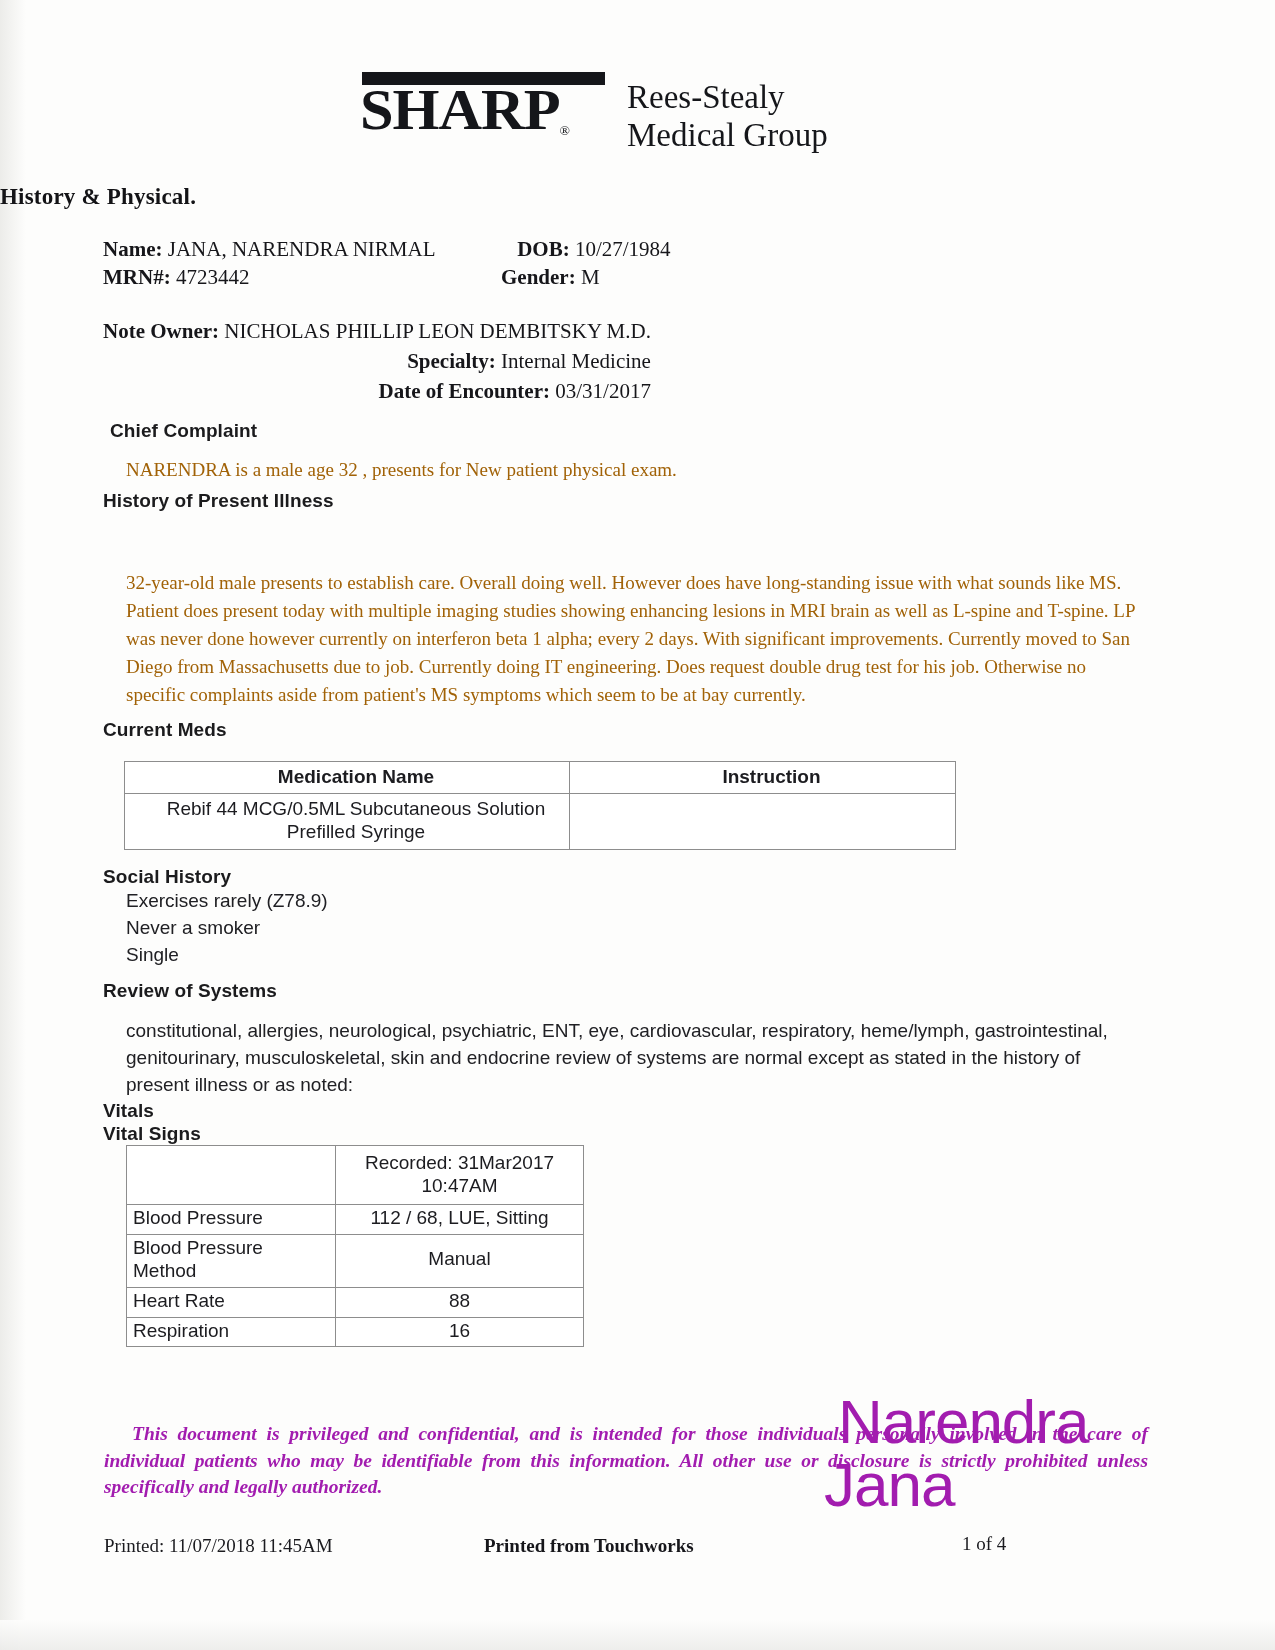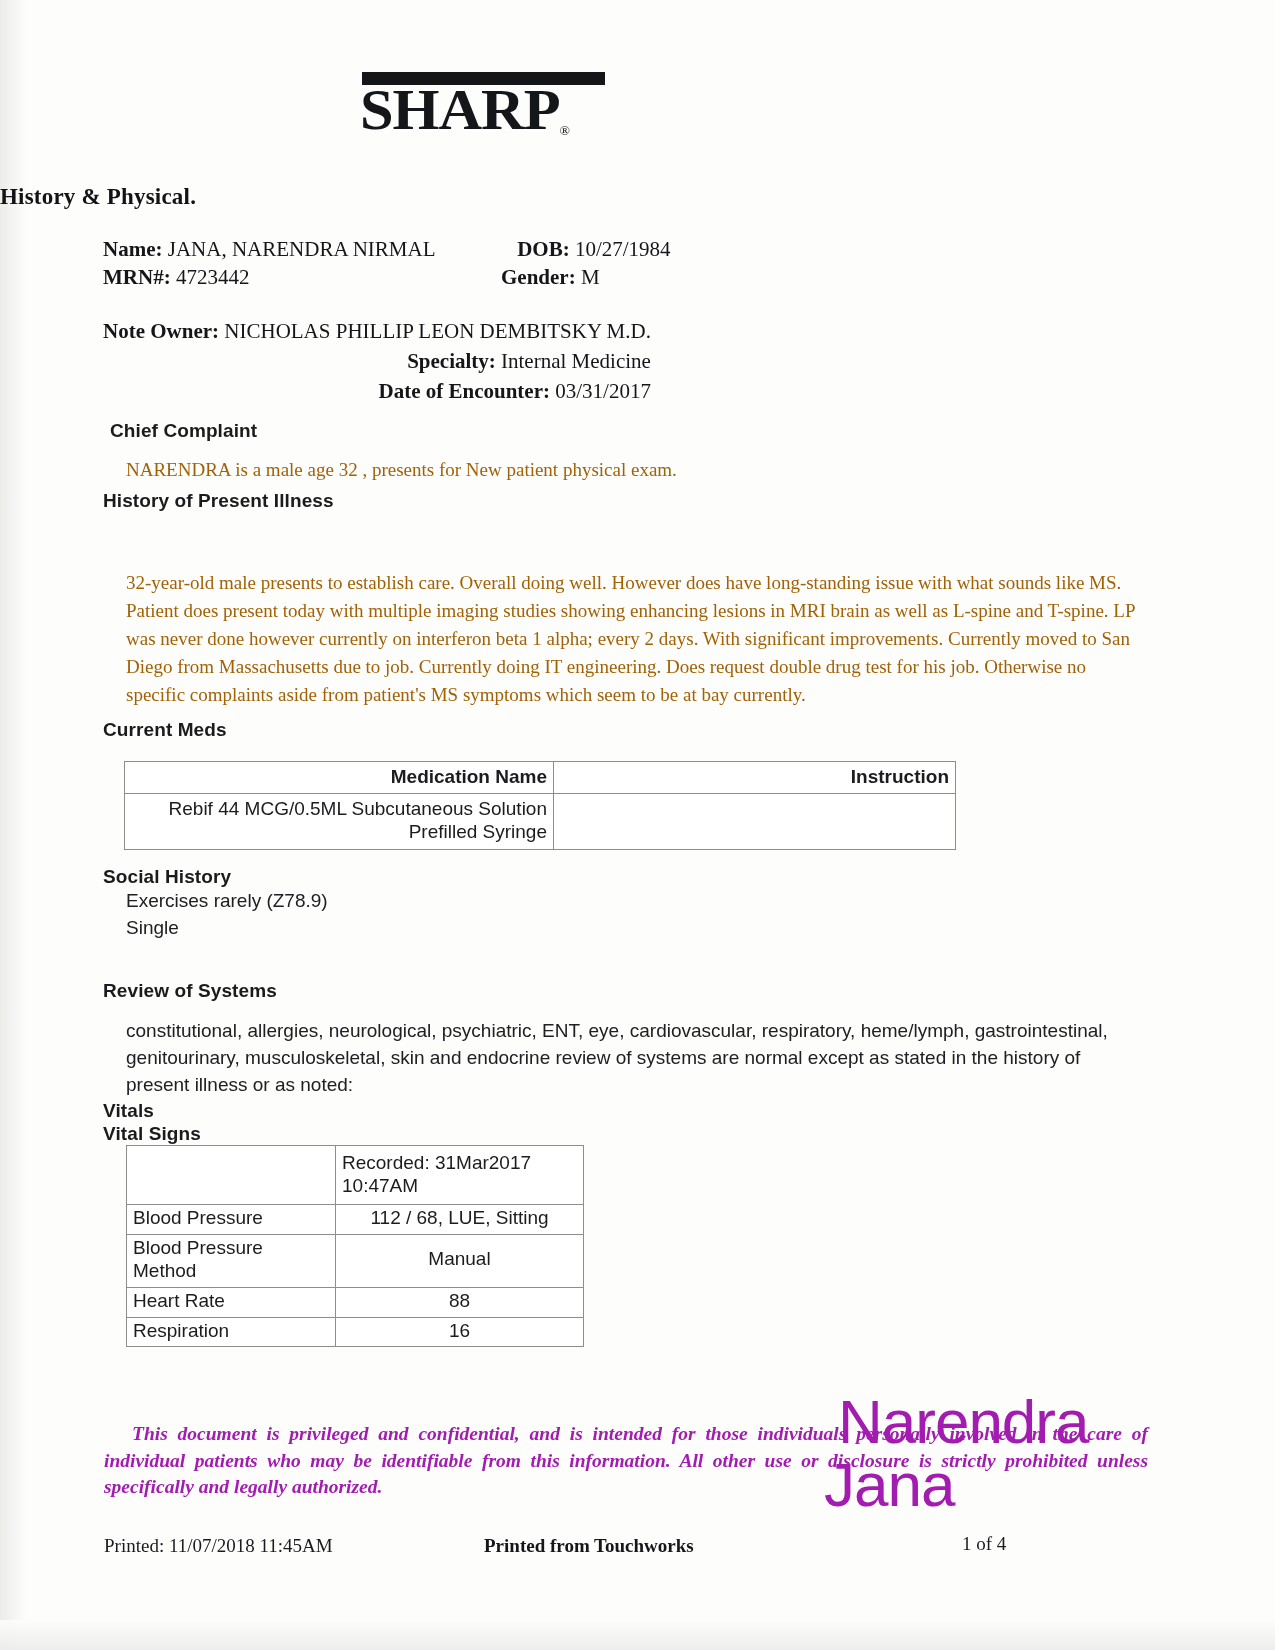--- a/index.html
+++ b/index.html
@@ -157,22 +157,22 @@
     top: 761px;
     width: 832px;
     border-collapse: collapse;
     font-family: "Liberation Sans", sans-serif;
     font-size: 19px;
     color: #1c1c20;
     background: #fff;
   }
   .meds-table td, .meds-table th {
     border: 1px solid #8d8d8d;
-    padding: 3px 6px 5px 8px;
-    text-align: right;
+    padding: 3px 6px 5px 24px;
+    text-align: center;
     vertical-align: top;
     font-weight: 400;
     line-height: 1.22;
   }
   .meds-table th { font-weight: 700; }
   .meds-table .col-a { width: 414px; }
   .meds-table .cell-med { height: 46px; }
 
   #soc-head  { left: 103px; top: 866px; }
   #soc-list  { left: 126px; top: 888px; width: 600px; }
@@ -196,21 +196,21 @@
   }
   .vitals-table td {
     border: 1px solid #8d8d8d;
     padding: 2px 6px 4px 6px;
     line-height: 1.2;
     vertical-align: middle;
   }
   .vitals-table .vt-label { width: 196px; text-align: left; }
   .vitals-table .vt-value { text-align: center; }
   .vitals-table .vt-corner { height: 52px; }
-  .vitals-table .vt-rec { text-align: left; line-height: 1.22; }
+  .vitals-table .vt-rec { text-align: center; line-height: 1.22; }
   .vitals-table .tall { height: 46px; }
 
   
   .confidential {
     position: absolute;
     left: 104px;
     top: 1421px;
     width: 1044px;
     font-family: "Liberation Serif", serif;
     font-weight: 700;
@@ -268,20 +268,24 @@
 
 <div class="page">
 
   <div class="scan-edge-left"></div>
   <div class="scan-edge-bottom"></div>
 
   <div class="logo-block">
     <div class="sharp-mark">
       <div class="sharp-bar"></div>
       <div class="sharp-word"><span>SHARP</span><span class="sharp-reg">®</span></div>
+    </div>
+    <div class="rees">
+      <div>Rees-Stealy</div>
+      <div>Medical Group</div>
     </div>
   </div>
 
   <div class="doc-title">History &amp; Physical.</div>
 
   <div class="pt-header">
     <div class="pt-row">
       <div class="pt-left">
         <span class="lbl">Name:</span>
         <span>JANA, NARENDRA NIRMAL</span>
@@ -336,20 +340,21 @@
       <tr>
         <td class="col-a cell-med">Rebif 44 MCG/0.5ML Subcutaneous Solution Prefilled Syringe</td>
         <td class="cell-med"></td>
       </tr>
     </tbody>
   </table>
 
   <div class="sec-head" id="soc-head">Social History</div>
   <div class="body-dark" id="soc-list">
     <div>Exercises rarely (Z78.9)</div>
+    <div>Never a smoker</div>
     <div>Single</div>
   </div>
 
   <div class="sec-head" id="ros-head">Review of Systems</div>
   <div class="body-dark" id="ros-text">constitutional, allergies, neurological, psychiatric, ENT, eye, cardiovascular, respiratory, heme/lymph, gastrointestinal, genitourinary, musculoskeletal, skin and endocrine review of systems are normal except as stated in the history of present illness or as noted:</div>
 
   <div class="sec-head" id="vitals-head">Vitals</div>
   <div class="sec-head" id="vs-head">Vital Signs</div>
   <table class="vitals-table">
     <tbody>

